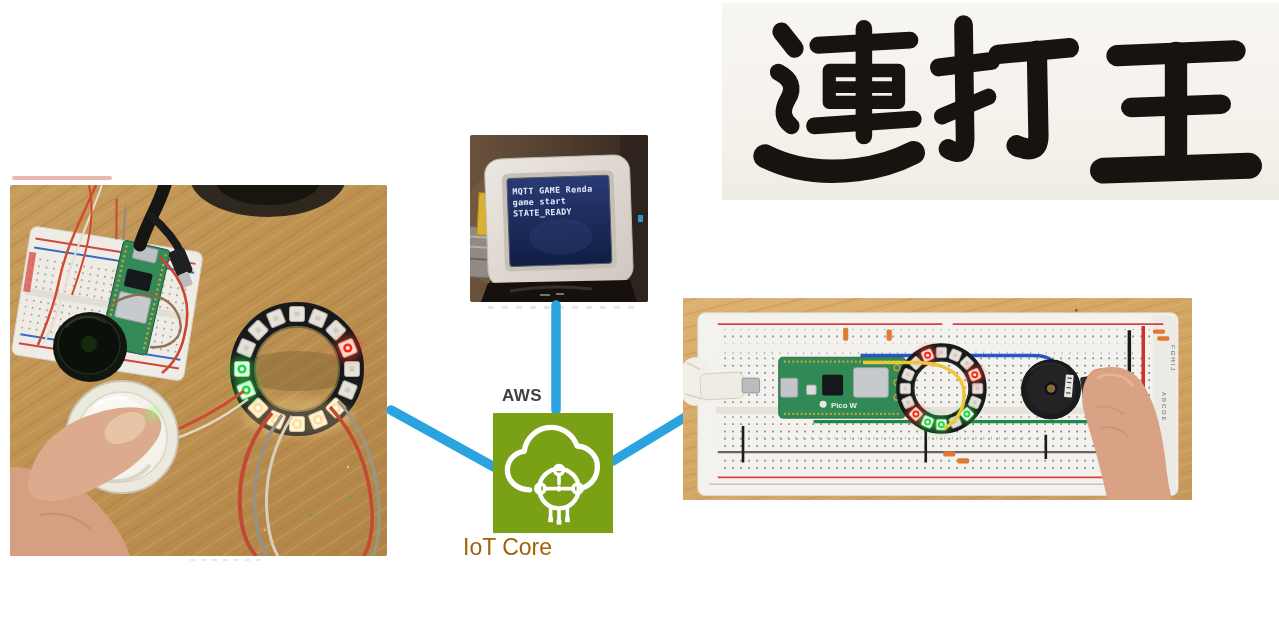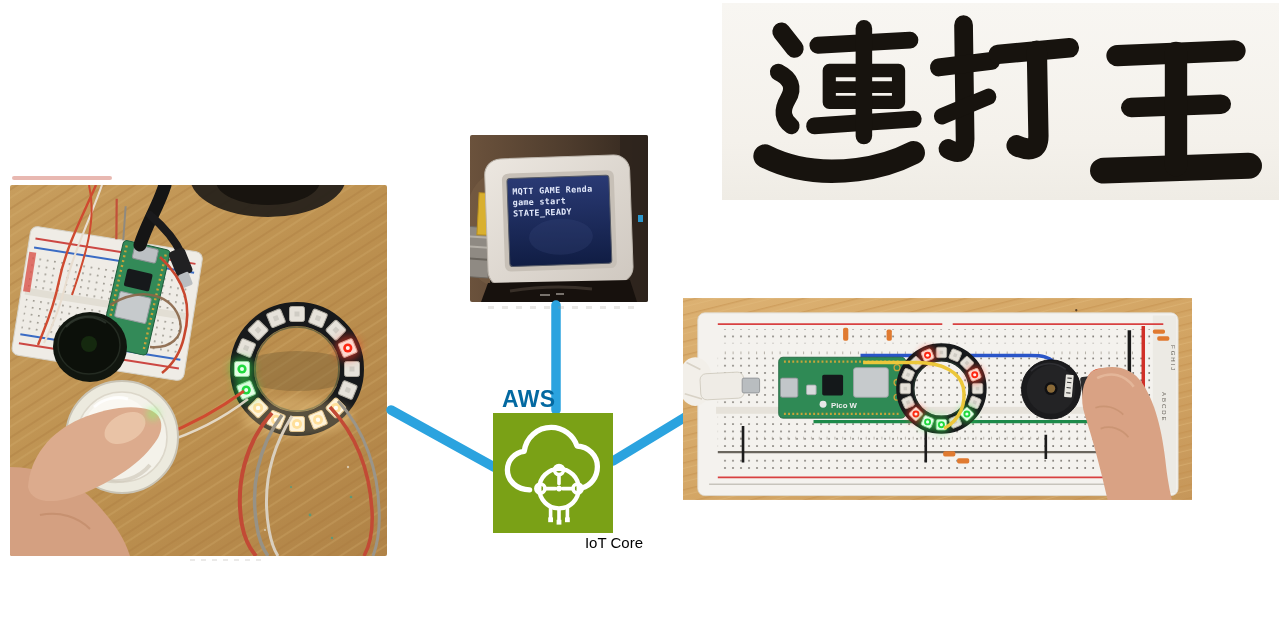--- a/index.html
+++ b/index.html
@@ -12,24 +12,24 @@
   .photo svg { display:block; width:100%; height:100%; }
 
   .calligraphy { position:absolute; left:722px; top:3px; width:557px; height:197px;
                  background:linear-gradient(180deg,#f8f6f2 0%, #f4f1eb 70%, #efece5 100%); }
   .calligraphy svg { display:block; width:100%; height:100%; }
 
   .connectors { position:absolute; left:0; top:0; width:1279px; height:640px; pointer-events:none; }
   .connectors line { stroke:#2BA3DF; stroke-width:9.5; stroke-linecap:round; }
 
   .aws-node { position:absolute; left:463px; top:388px; width:180px; height:180px; }
-  .aws-label   { position:absolute; left:39px; top:-2px; font-size:23px; font-weight:600; color:#0369a1; letter-spacing:.4px; }
+  .aws-label   { position:absolute; left:39px; top:-2px; font-size:17px; font-weight:600; color:#404040; letter-spacing:.4px; }
   .aws-icon    { position:absolute; left:30px; top:25px; width:120px; height:120px; background:#7AA116; }
   .aws-icon svg { display:block; width:100%; height:100%; }
-  .aws-service { position:absolute; left:0; top:146px; width:180px; text-align:right; font-size:15px; color:#000000; }
+  .aws-service { position:absolute; left:0; top:146px; width:180px; text-align:left; font-size:23px; color:#a16207; }
 
   .artifact-a { position:absolute; left:12px; top:176px; width:100px; height:4px;
                 background:#e2a69e; opacity:.8; border-radius:2px; }
   .artifact-b { position:absolute; left:488px; top:306px; width:146px; height:3px;
                 background:repeating-linear-gradient(90deg,#9a948c 0 6px, transparent 6px 14px); opacity:.22; }
   .artifact-c { position:absolute; left:190px; top:559px; width:72px; height:2px;
                 background:repeating-linear-gradient(90deg,#9a948c 0 5px, transparent 5px 11px); opacity:.2; }
 
   .sr-only { position:absolute; width:1px; height:1px; overflow:hidden; clip:rect(0 0 0 0); white-space:nowrap; }
 </style>

